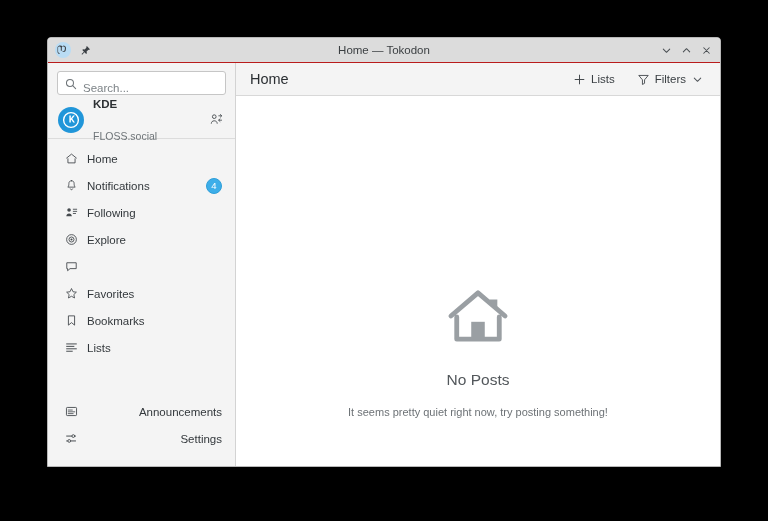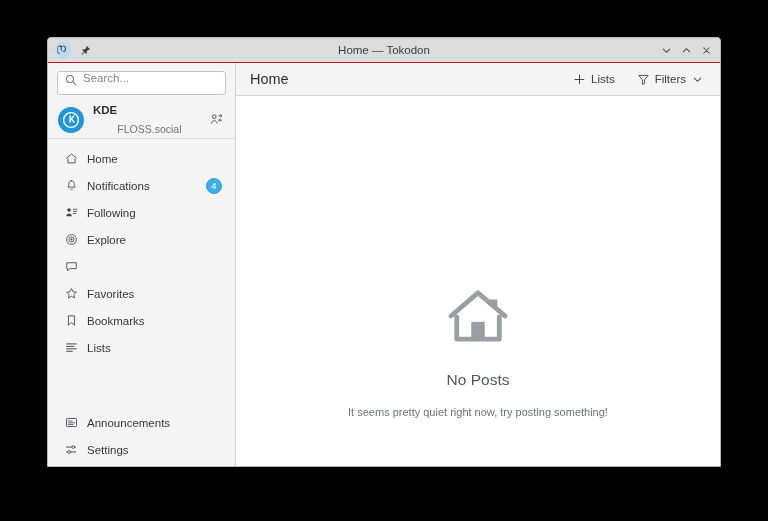--- a/index.html
+++ b/index.html
@@ -79,21 +79,21 @@
     display: flex;
     flex-direction: column;
   }
   .search-wrap { padding: 8px 9px 7px 9px; }
   .search-box {
     height: 24px;
     background: #ffffff;
     border: 1px solid #c6c6c6;
     border-radius: 3px;
     display: flex;
-    align-items: flex-start;
+    align-items: flex-end;
     padding: 0 7px;
     gap: 6px;
   }
   .search-box input {
     border: none; outline: none; background: transparent;
     font-family: "Liberation Sans", sans-serif;
     font-size: 11.5px;
     color: #5d6266;
     width: 100%;
   }
@@ -108,21 +108,21 @@
     border-bottom: 1px solid #dcdcdc;
     margin-bottom: 6px;
   }
   .avatar {
     width: 26px; height: 26px;
     min-width: 26px;
     border-radius: 50%;
     background: #2196d9;
     display: flex; align-items: center; justify-content: center;
   }
-  .acct-text { display: flex; flex-direction: row; line-height: 1.15; flex: 1; min-width: 0;}
+  .acct-text { display: flex; flex-direction: column; line-height: 1.15; flex: 1; min-width: 0;}
   .acct-name { font-size: 11.5px; color: #2c3033; font-weight: 600; }
   .acct-handle { font-size: 10.5px; color: #6e7478; margin-top: 19px; }
   .switch-btn {
     width: 20px; height: 20px;
     display: flex; align-items: center; justify-content: center;
     border-radius: 3px;
   }
 
   .nav { padding: 0 0 0 0; }
   .nav-item {
@@ -140,21 +140,21 @@
     min-width: 16px; height: 16px;
     border-radius: 8px;
     background: #3daee9;
     color: #ffffff;
     font-size: 9.5px;
     display: flex; align-items: center; justify-content: center;
     padding: 0 4px;
     border: 1px solid #2f9fd9;
   }
   .nav-spacer { flex: 1; }
-  .nav-bottom { padding-bottom: 3px; }
+  .nav-bottom { padding-bottom: 14px; text-align: right; }
 
   
   .main { flex: 1; display: flex; flex-direction: column; background: #ffffff; min-width: 0;}
   .main-header {
     height: 33px;
     min-height: 33px;
     background: #f4f4f4;
     border-bottom: 1px solid #d8d8d8;
     display: flex;
     align-items: center;

